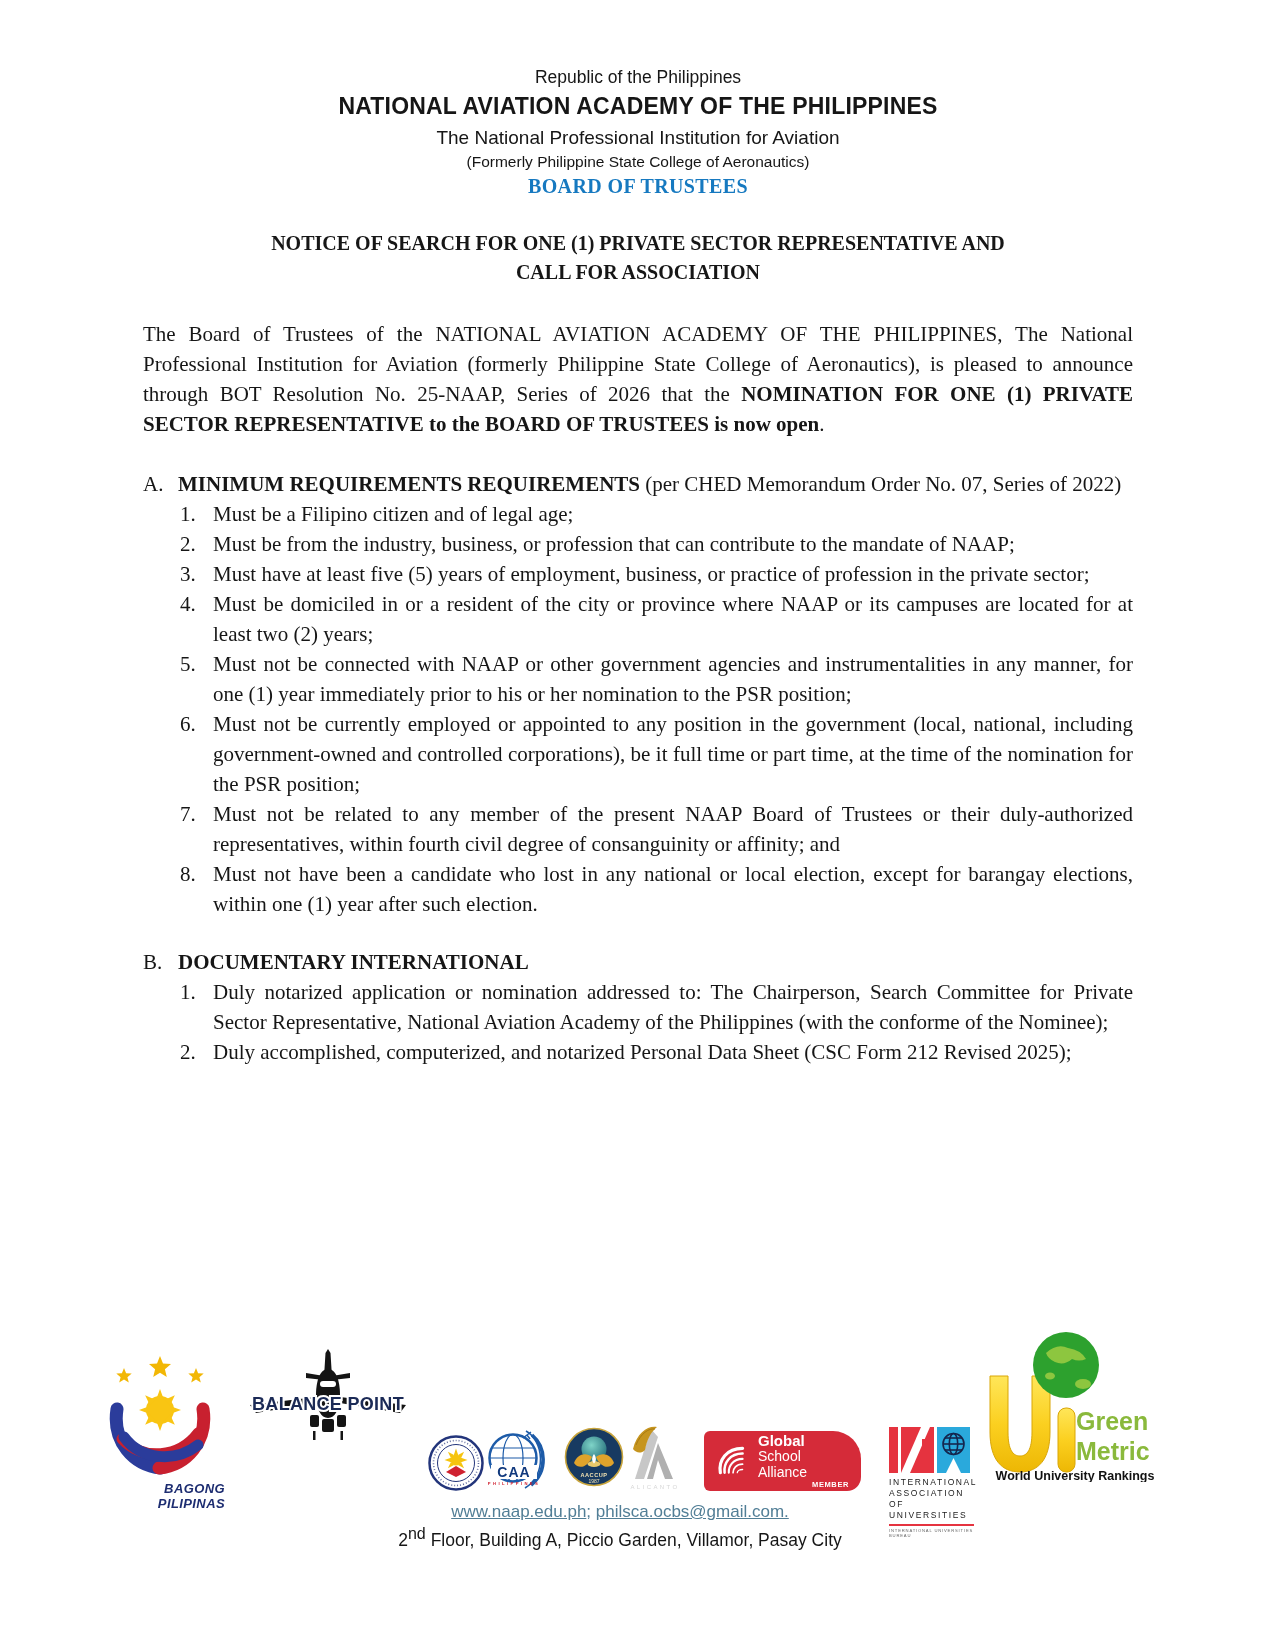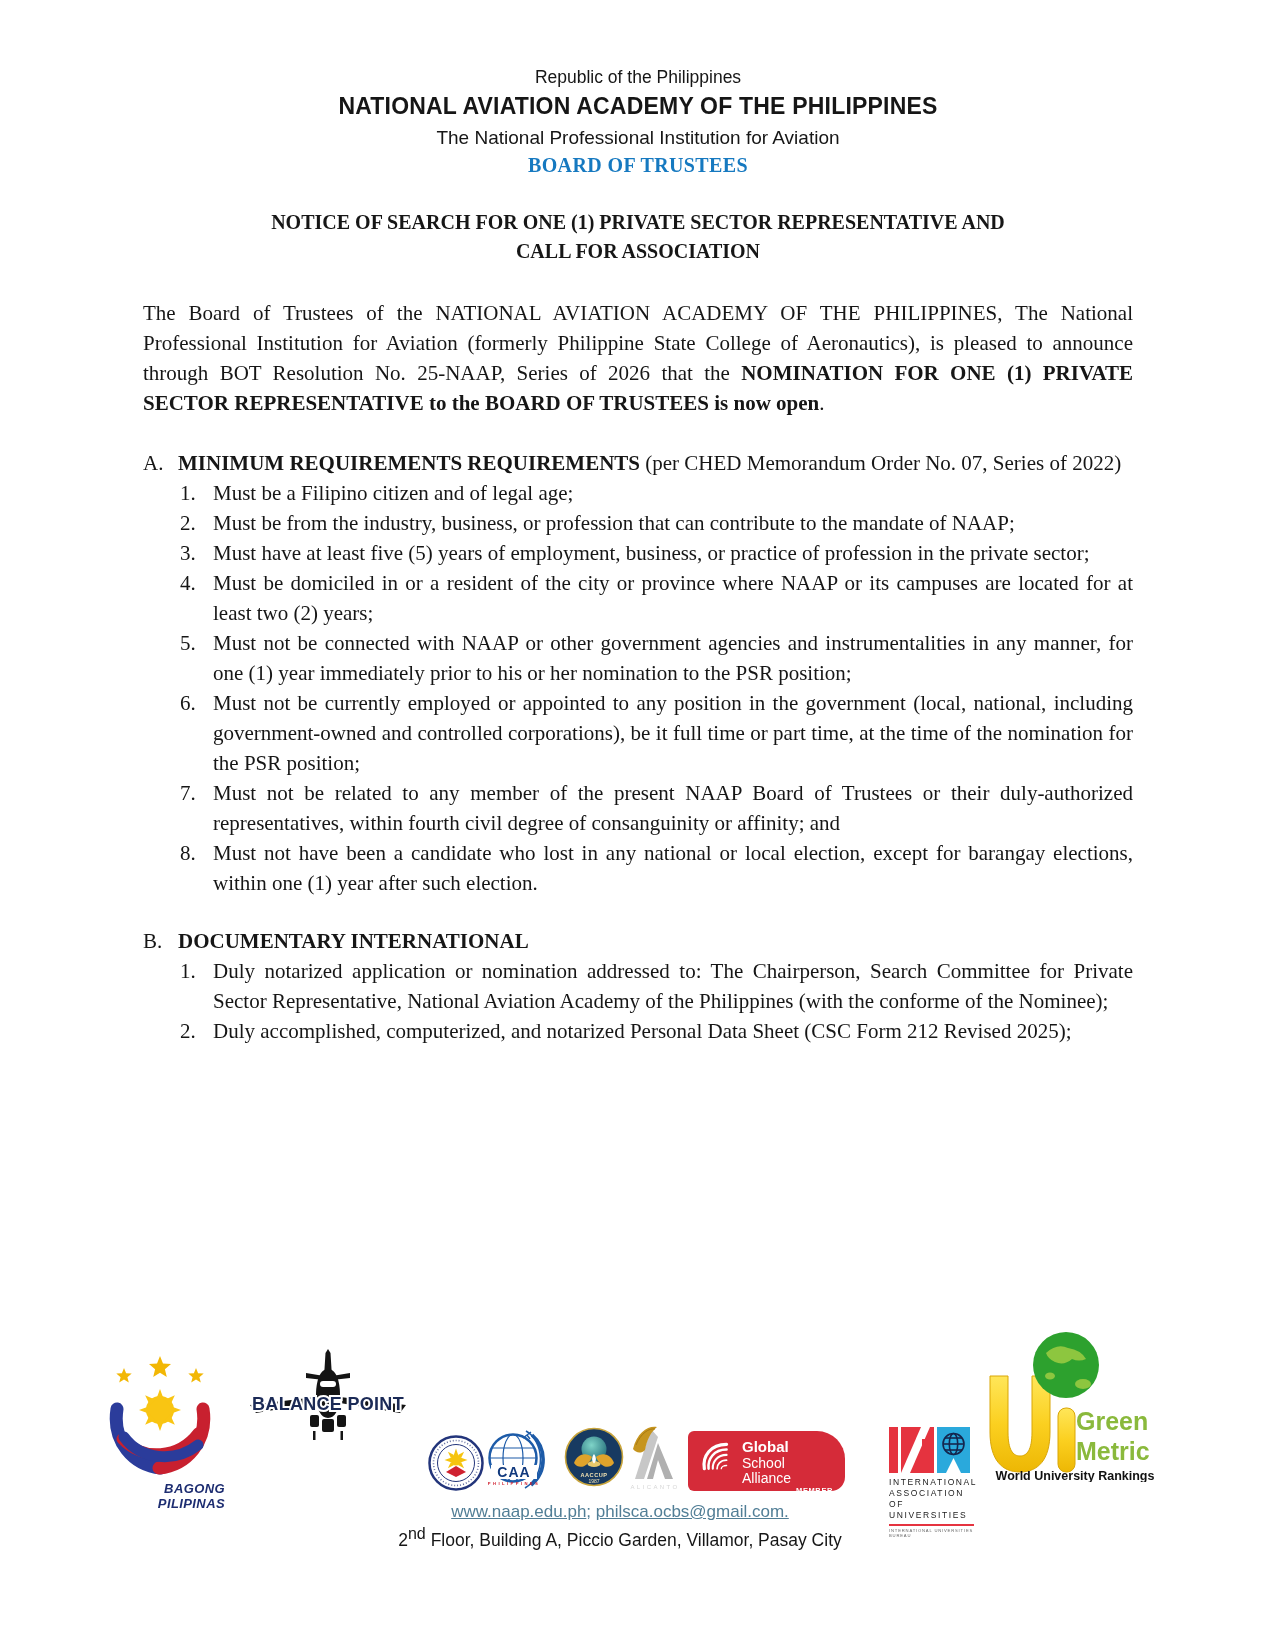--- a/index.html
+++ b/index.html
@@ -37,23 +37,23 @@
   .doc-footer{position:absolute;left:0;top:1320px;width:1275px;height:250px;}
   .logo{position:absolute;}
   .logo-bagong{left:95px;top:33px;width:130px;text-align:center;}
   .bagong-caption{margin-top:2px;font-family:"Liberation Sans","DejaVu Sans",sans-serif;
     font-size:13px;font-weight:bold;font-style:italic;color:#1d2d71;letter-spacing:.4px;text-align:right;}
   .logo-balance{left:248px;top:27px;width:160px;}
   .logo-ched{left:428px;top:115px;width:56px;}
   .logo-caa{left:487px;top:108px;width:62px;}
   .logo-aaccup{left:564px;top:106px;width:60px;}
   .logo-alicanto{left:627px;top:103px;width:57px;}
-  .logo-gsa{left:688px;top:111px;width:157px;height:60px;box-sizing:border-box;
+  .logo-gsa{left:704px;top:111px;width:157px;height:60px;box-sizing:border-box;
     background:var(--gsa_red,#d52b39);border-radius:6px 28px 14px 6px;
-    display:flex;gap:8px;padding:8px 12px 8px 10px;
+    display:flex;align-items:center;gap:8px;padding:8px 12px 8px 10px;
     font-family:"Liberation Sans","DejaVu Sans",sans-serif;color:#fff;}
   .gsa-shell{width:36px;height:36px;flex:none;}
   .gsa-text{flex:1;line-height:1.1;}
   .gsa-l1{font-size:15px;font-weight:bold;}
   .gsa-l2{font-size:14px;}
   .gsa-l3{font-size:7.5px;font-weight:bold;text-align:right;letter-spacing:.6px;margin-top:1px;}
   .logo-iau{left:889px;top:107px;width:85px;font-family:"Liberation Sans","DejaVu Sans",sans-serif;}
   .iau-mark{display:flex;gap:3px;height:46px;}
   .iau-bar{width:9px;background:var(--iau_red,#e5333f);}
   .iau-lines{margin-top:4px;font-size:8.5px;letter-spacing:1.6px;line-height:11px;color:#1a1a1a;}
@@ -72,20 +72,21 @@
 </head>
 <body>
 
 <div class="page">
   <div class="content">
 
     <header class="doc-header">
       <div class="h-republic">Republic of the Philippines</div>
       <div class="h-academy">NATIONAL AVIATION ACADEMY OF THE PHILIPPINES</div>
       <div class="h-tagline">The National Professional Institution for Aviation</div>
+      <div class="h-formerly">(Formerly Philippine State College of Aeronautics)</div>
       <div class="h-board">BOARD OF TRUSTEES</div>
     </header>
 
     <h1 class="notice-title"><span>NOTICE OF SEARCH FOR ONE (1) PRIVATE SECTOR REPRESENTATIVE AND</span><br><span>CALL FOR ASSOCIATION</span></h1>
 
     <p class="intro"><span>The Board of Trustees of the NATIONAL AVIATION ACADEMY OF THE PHILIPPINES, The National Professional Institution for Aviation (formerly Philippine State College of Aeronautics), is pleased to announce through BOT Resolution No. 25-NAAP, Series of 2026 that the </span><span class="bold">NOMINATION FOR ONE (1) PRIVATE SECTOR REPRESENTATIVE to the BOARD OF TRUSTEES is now open</span><span>.</span></p>
 
     <section class="section a">
       <div class="sec-head">
         <span class="sec-letter">A.</span>

